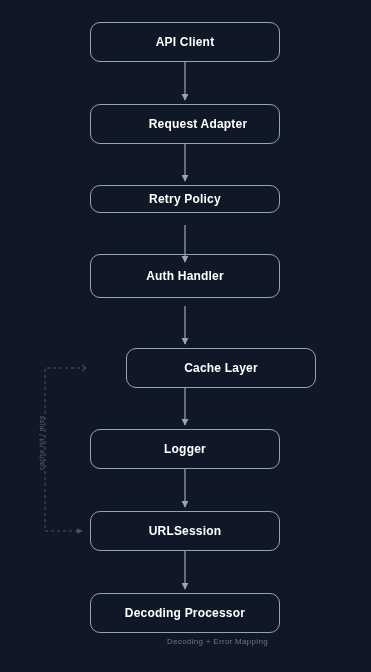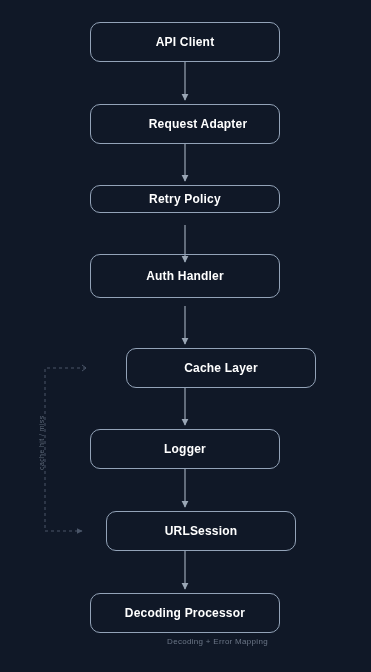--- a/index.html
+++ b/index.html
@@ -116,21 +116,21 @@
   </div>
   <div class="node" style="left:90px; top:254px; width:190px; height:44px;">
     <span class="node-label">Auth Handler</span>
   </div>
   <div class="node" style="left:90px; top:348px; width:190px; height:40px;margin-left:36px;">
     <span class="node-label">Cache Layer</span>
   </div>
   <div class="node" style="left:90px; top:429px; width:190px; height:40px;">
     <span class="node-label">Logger</span>
   </div>
-  <div class="node" style="left:90px; top:511px; width:190px; height:40px;margin-left:16px;">
+  <div class="node" style="left:90px; top:511px; width:190px; height:40px;">
     <span class="node-label">URLSession</span>
   </div>
   <div class="node" style="left:90px; top:593px; width:190px; height:40px;">
     <span class="node-label">Decoding Processor</span>
   </div>
 
   <div class="side-label" style="left:38px; top:470px; transform: rotate(-90deg);">cache hit / miss</div>
 
   <div class="caption" style="left:0; top:637px;">Decoding + Error Mapping</div>
 

